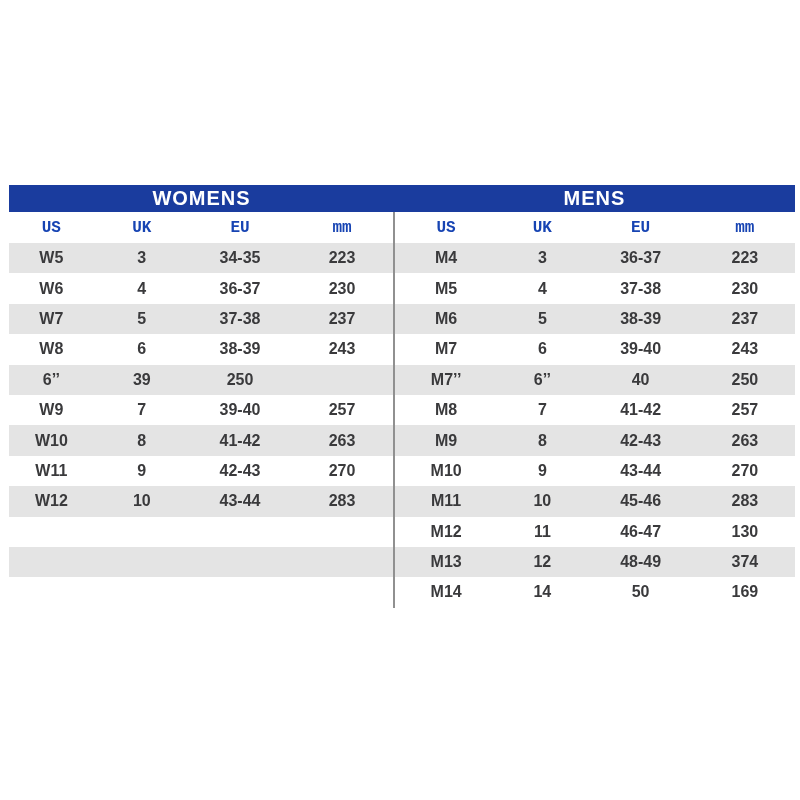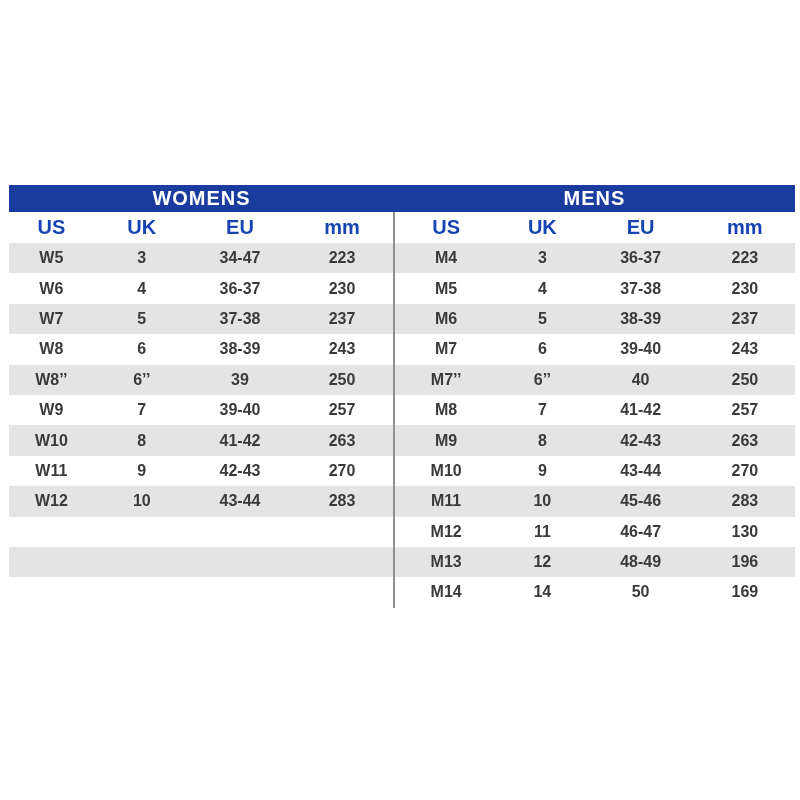--- a/index.html
+++ b/index.html
@@ -15,21 +15,21 @@
     display:flex;align-items:center;justify-content:center;
   }
   .half-w{width:385px;}
   .half-m{width:401px;text-align:right;}
   .headrow{display:flex;height:31px;background:#FFFFFF;}
   .cols{display:grid;}
   .half-w.cols,.rows.w .tr{grid-template-columns:22% 25% 26% 27%;}
   .half-m.cols,.rows.m .tr{grid-template-columns:26% 22% 27% 25%;}
   .headrow .th{
     display:flex;align-items:center;justify-content:center;
-    color:var(--column-header-text,#1744B3);font-size:20px;
+    color:var(--column-header-text,#1744B3);font-size:16px;font-family:Liberation Mono, monospace;
   }
   .bodyarea{display:flex;}
   .rows{display:flex;flex-direction:column;}
   .tr{display:grid;height:30.4px;}
   .tr:nth-child(odd){background:var(--row-alt,#E4E4E4);}
   .td{
     display:flex;align-items:center;justify-content:center;
     color:var(--cell-text,#3A3A3C);font-size:16px;
   }
   .divider{
@@ -60,21 +60,21 @@
       <span class="th">EU</span>
       <span class="th">mm</span>
     </div>
   </div>
 
   <div class="bodyarea">
     <div class="rows w half-w">
         <div class="tr">
           <div class="td">W5</div>
           <div class="td">3</div>
-          <div class="td">34-47</div>
+          <div class="td">34-35</div>
           <div class="td">223</div>
         </div>
         <div class="tr">
           <div class="td">W6</div>
           <div class="td">4</div>
           <div class="td">36-37</div>
           <div class="td">230</div>
         </div>
         <div class="tr">
           <div class="td">W7</div>
@@ -82,21 +82,20 @@
           <div class="td">37-38</div>
           <div class="td">237</div>
         </div>
         <div class="tr">
           <div class="td">W8</div>
           <div class="td">6</div>
           <div class="td">38-39</div>
           <div class="td">243</div>
         </div>
         <div class="tr">
-          <div class="td">W8’’</div>
           <div class="td">6’’</div>
           <div class="td">39</div>
           <div class="td">250</div>
         </div>
         <div class="tr">
           <div class="td">W9</div>
           <div class="td">7</div>
           <div class="td">39-40</div>
           <div class="td">257</div>
         </div>
@@ -195,21 +194,21 @@
         <div class="tr">
           <div class="td">M12</div>
           <div class="td">11</div>
           <div class="td">46-47</div>
           <div class="td">130</div>
         </div>
         <div class="tr">
           <div class="td">M13</div>
           <div class="td">12</div>
           <div class="td">48-49</div>
-          <div class="td">196</div>
+          <div class="td">374</div>
         </div>
         <div class="tr">
           <div class="td">M14</div>
           <div class="td">14</div>
           <div class="td">50</div>
           <div class="td">169</div>
         </div>
       </div>
   </div>
 

